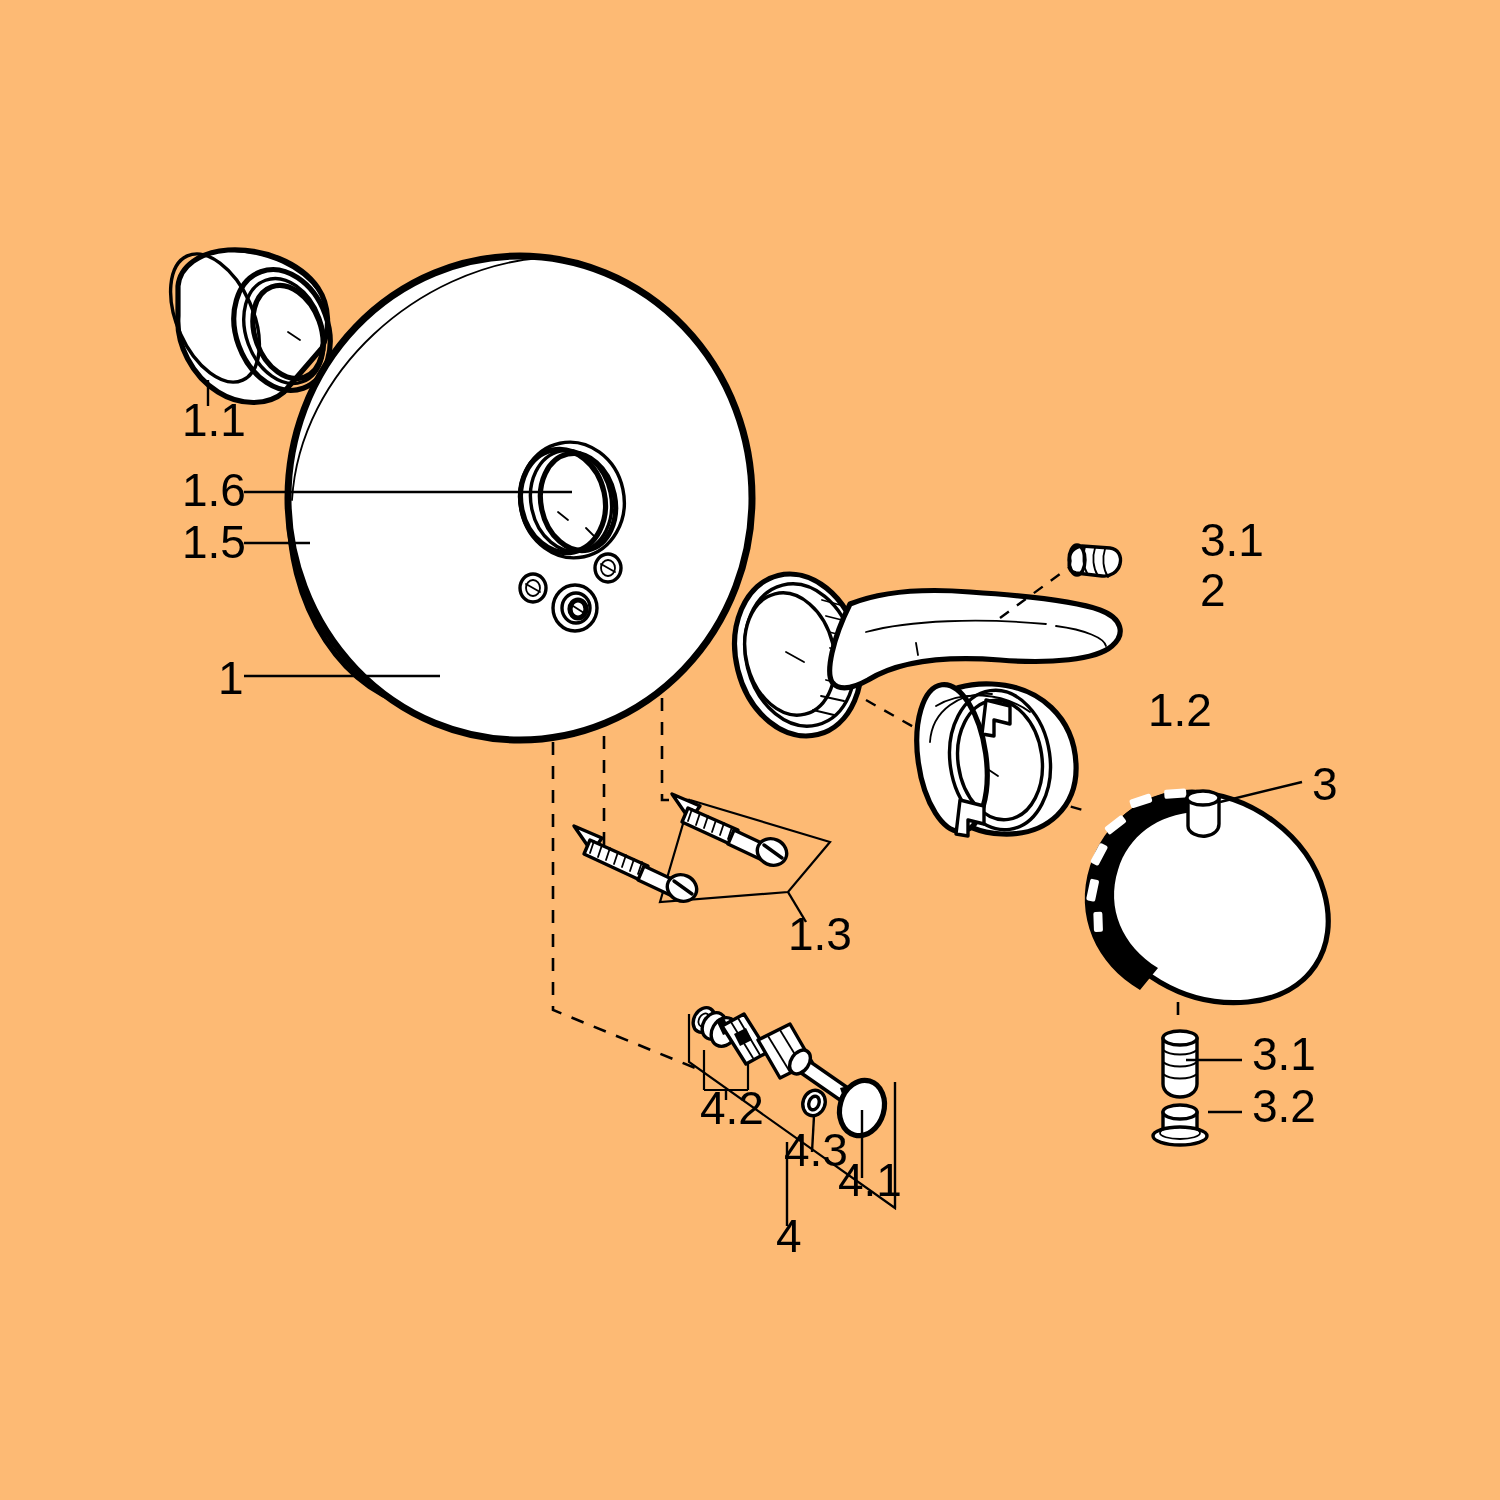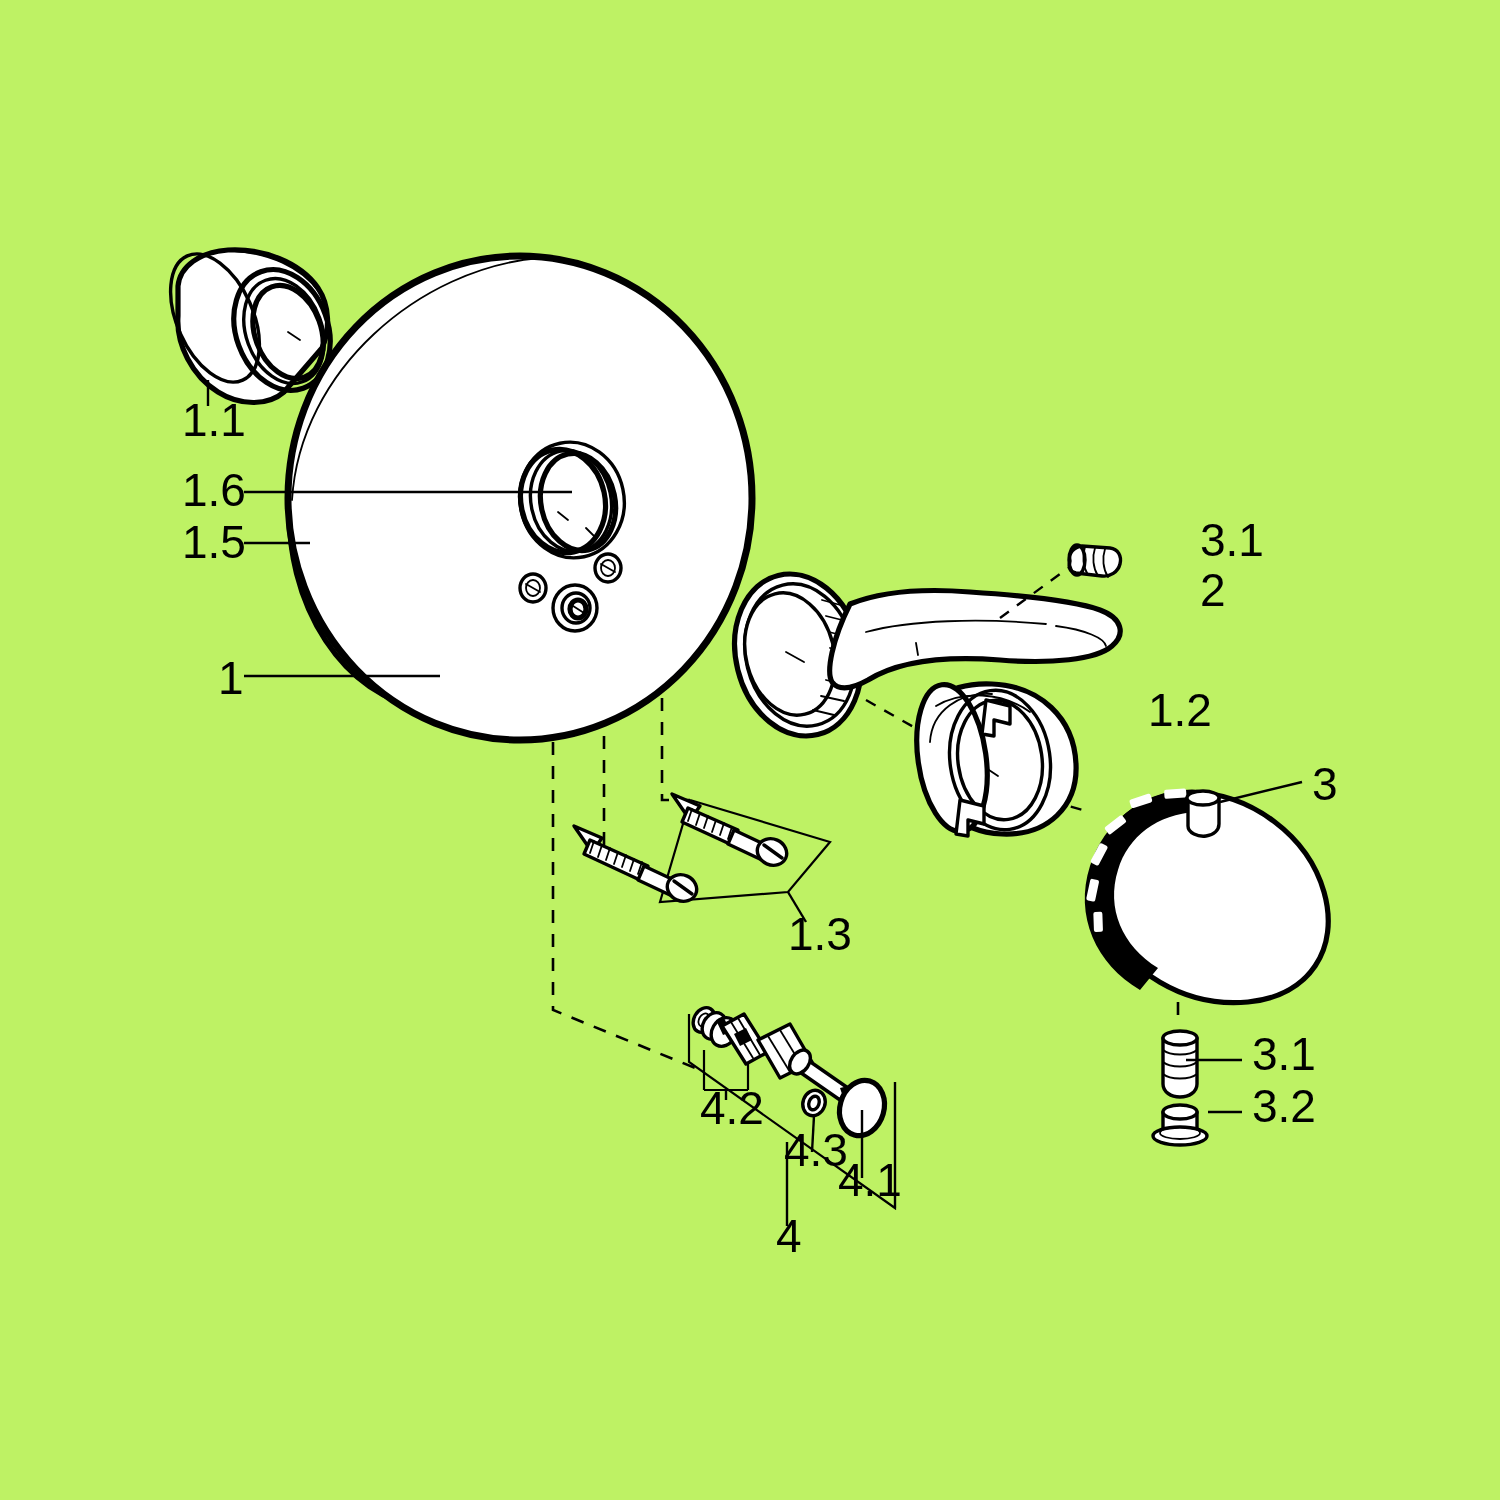--- a/index.html
+++ b/index.html
@@ -8,21 +8,21 @@
     padding: 0;
     background: #ffffff;
   }
   body {
     font-family: "Liberation Sans", sans-serif;
   }
   #stage {
     position: relative;
     width: 1500px;
     height: 1500px;
-    background: #bef264;
+    background: #fdba74;
     overflow: hidden;
   }
   #diagram {
     position: absolute;
     left: 0;
     top: 0;
     width: 1500px;
     height: 1500px;
   }
   .part-label {

